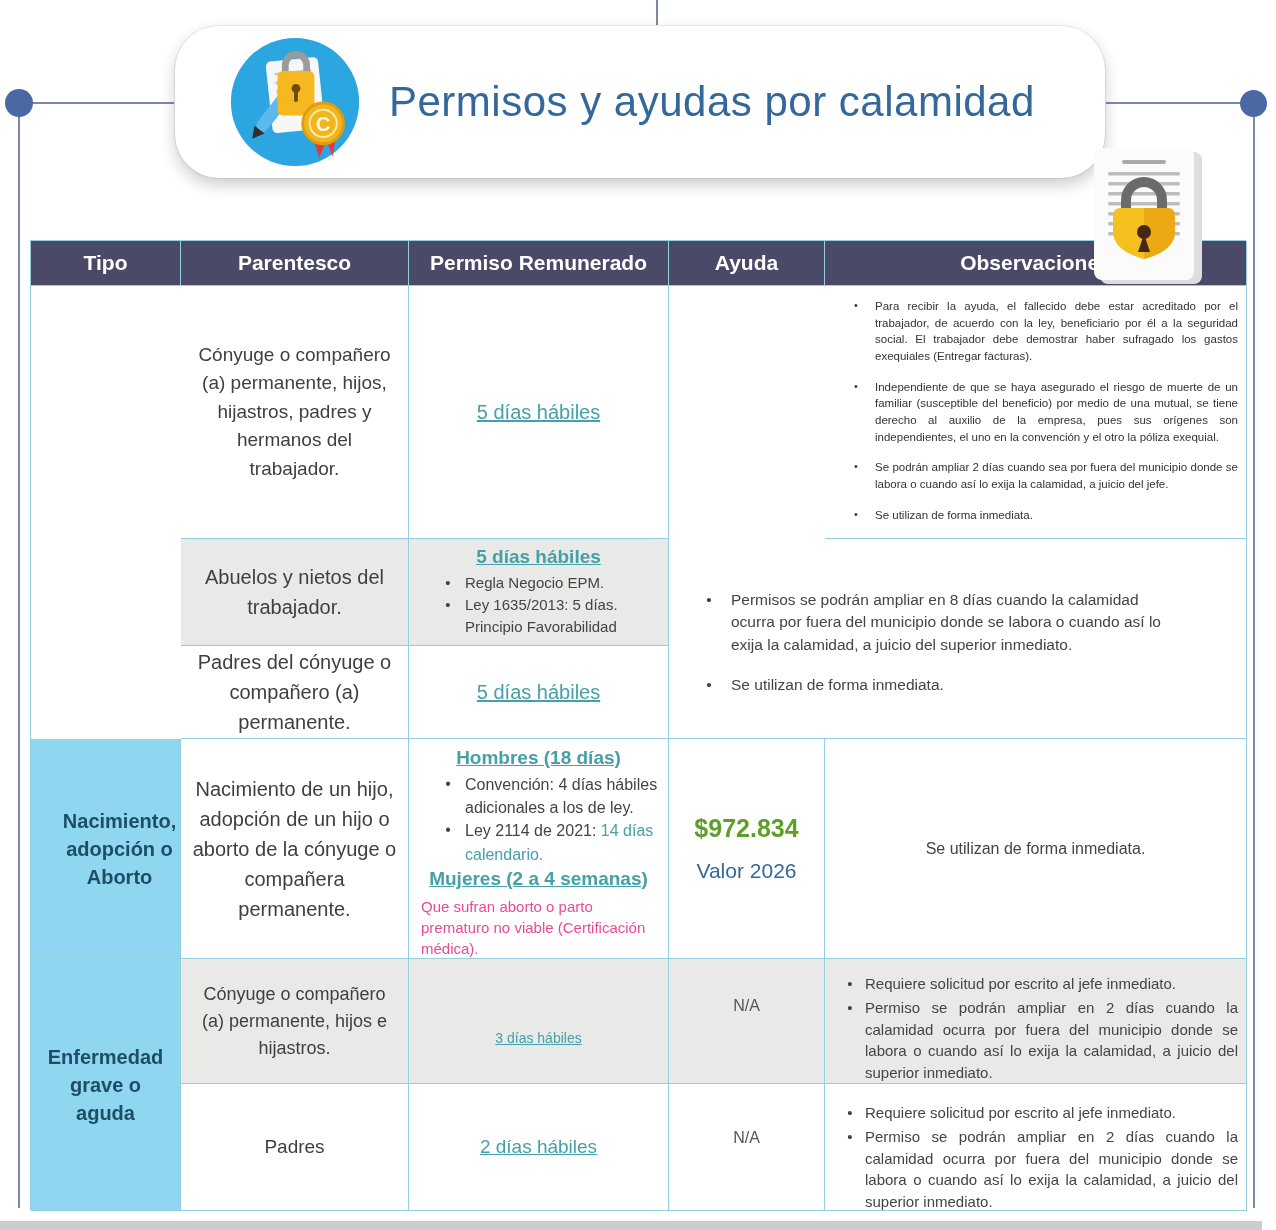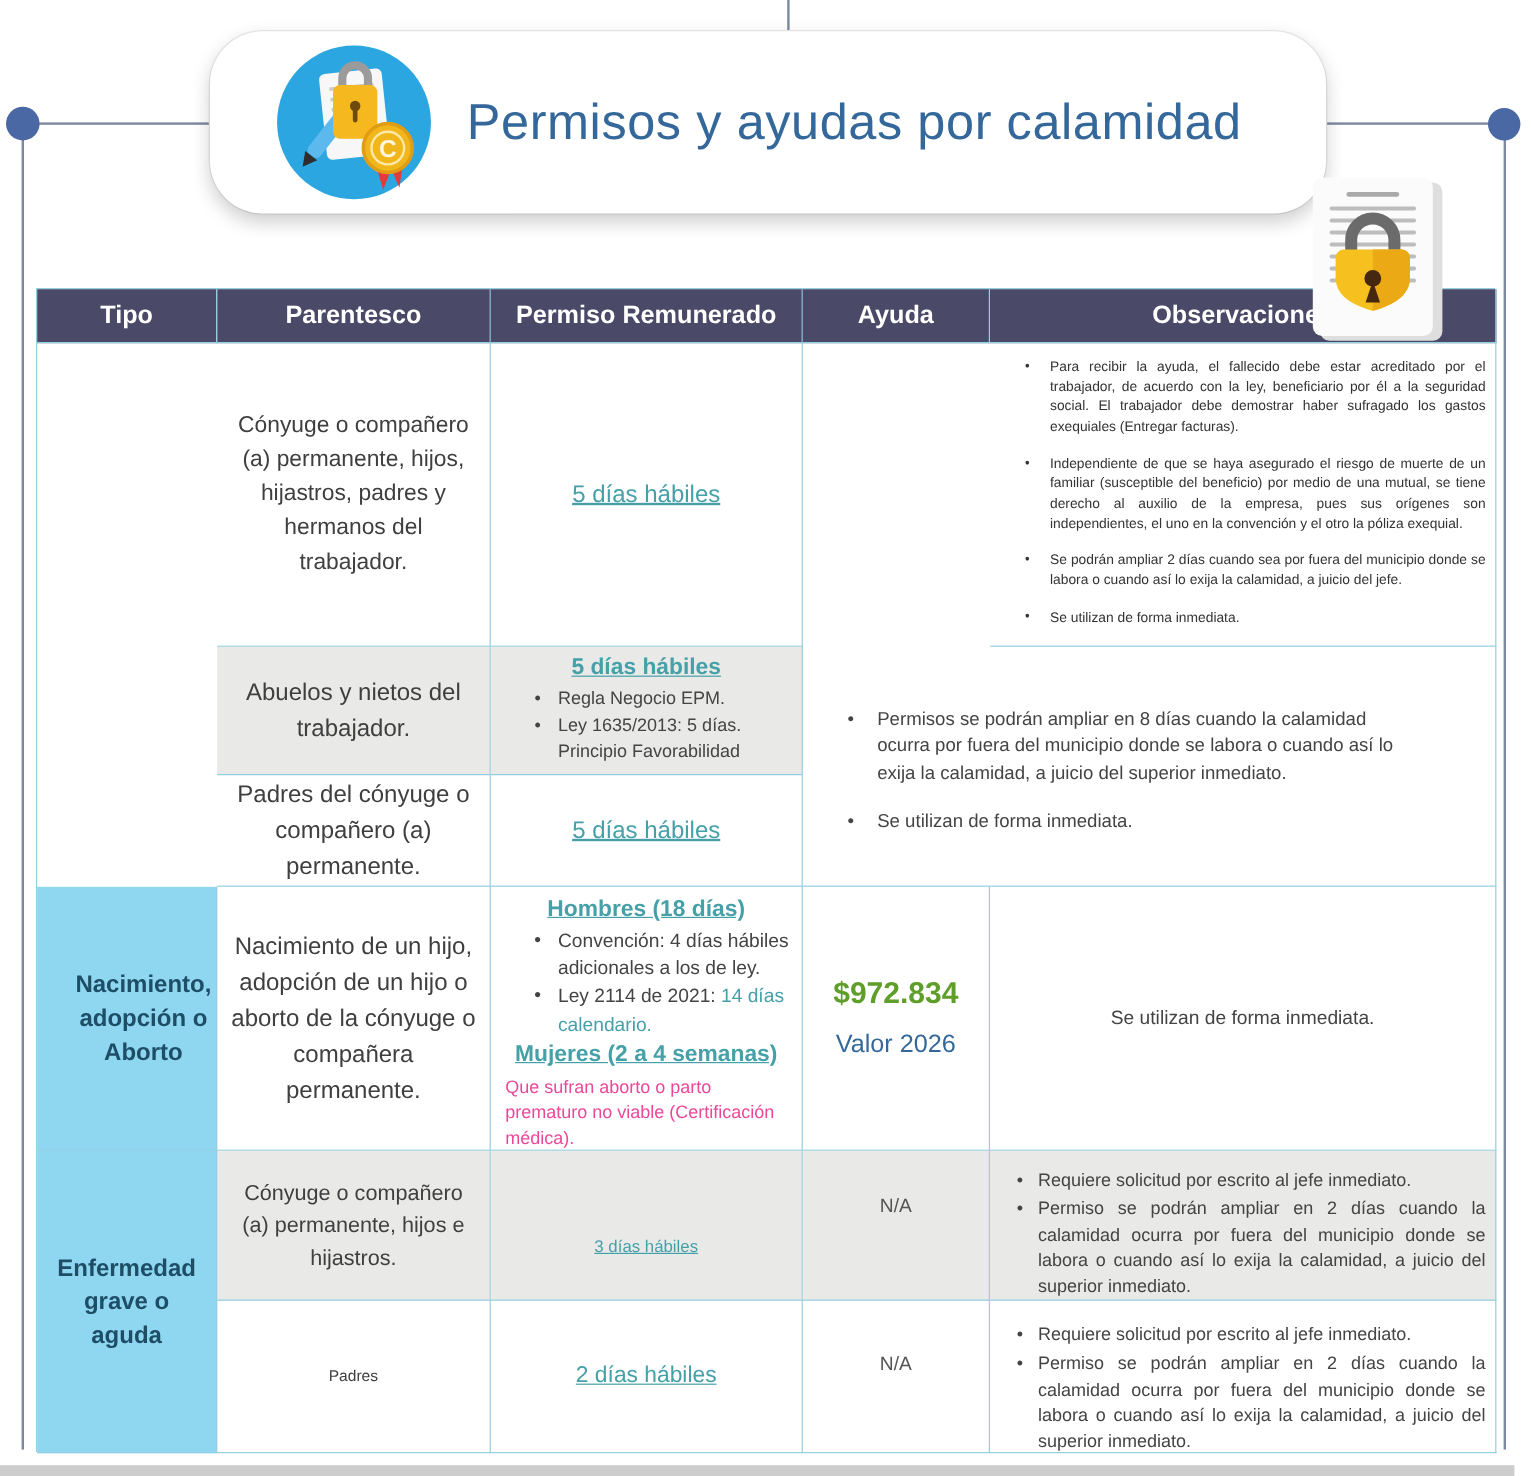--- a/index.html
+++ b/index.html
@@ -232,21 +232,21 @@
       <div class="b">
           <span class="dot">•</span>
           <span class="bt">Requiere solicitud por escrito al jefe inmediato.</span>
         </div>
       <div class="b">
           <span class="dot">•</span>
           <span class="bt just">Permiso se podrán ampliar en 2 días cuando la calamidad ocurra por fuera del municipio donde se labora o cuando así lo exija la calamidad, a juicio del superior inmediato.</span>
         </div>
     </div>
 
-    <div class="cell par" style="grid-row:7;grid-column:2;font-size:13px;">Padres</div>
+    <div class="cell par" style="grid-row:7;grid-column:2;font-size:19px;">Padres</div>
     <div class="cell" style="grid-row:7;grid-column:3;">
       <span class="lnk" style="font-size:19px;">2 días hábiles</span>
     </div>
     <div class="cell na" style="grid-row:7;grid-column:4;">
         <span style="margin-bottom:18px;">N/A</span>
       </div>
     <div class="cell obs-enf" style="grid-row:7;grid-column:5;padding-top:18px;">
       <div class="b">
           <span class="dot">•</span>
           <span class="bt">Requiere solicitud por escrito al jefe inmediato.</span>

